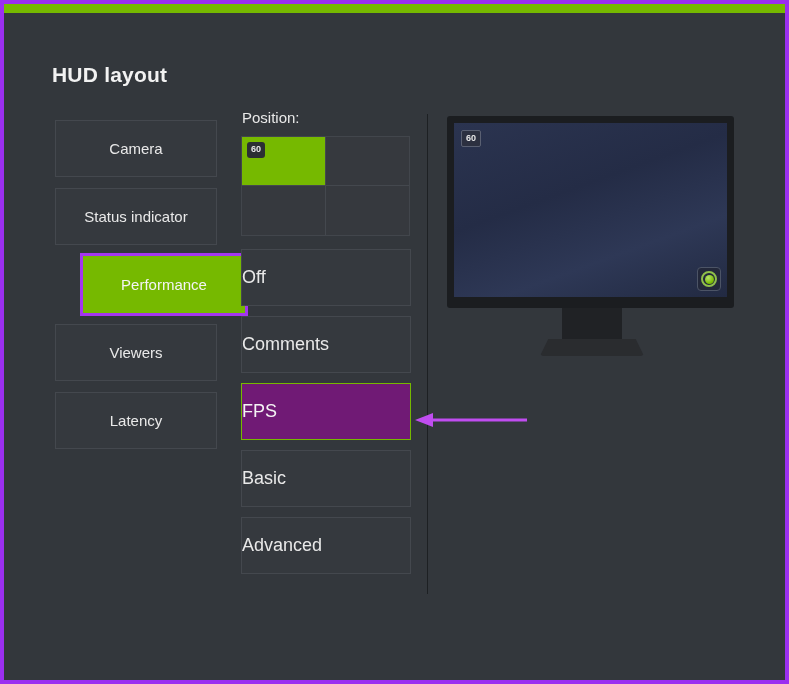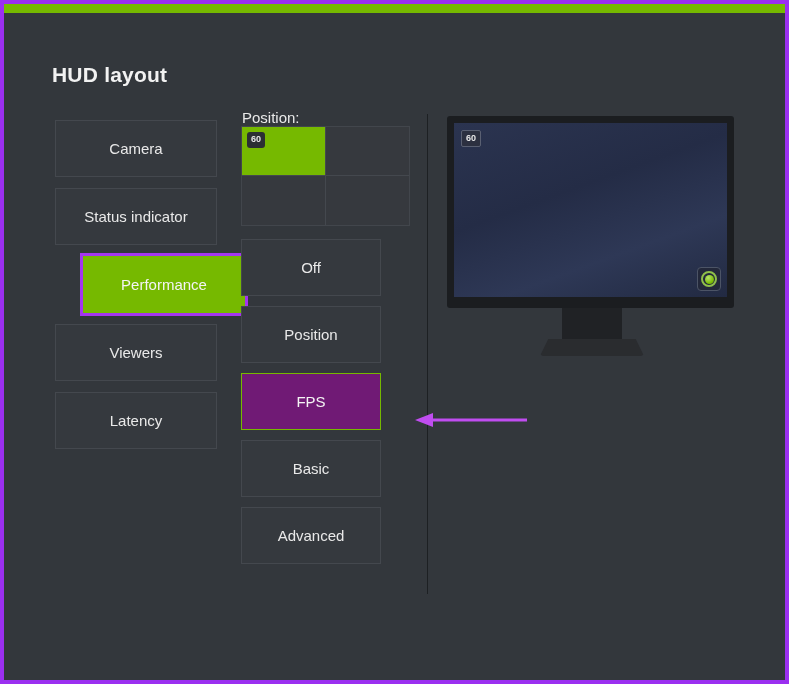--- a/index.html
+++ b/index.html
@@ -87,21 +87,21 @@
   
   #mid-col {
     position: absolute;
     left: 237px;
     top: 96px;
     width: 169px;
   }
   #position-label {
     font-size: 15px;
     color: #e9e9e9;
-    margin-bottom: 0;
+    margin-bottom: 10px;
     padding-left: 1px;
   }
   #position-grid {
     box-sizing: border-box;
     width: 169px;
     height: 100px;
     border: 1px solid #42464c;
     background: #36393e;
     display: grid;
     grid-template-columns: 1fr 1fr;
@@ -125,30 +125,29 @@
     color: #e7e7e7;
     font-size: 9px;
     line-height: 1;
     padding: 3px 4px 4px 4px;
     border-radius: 3px;
     font-weight: bold;
   }
 
   .opt-btn {
     box-sizing: border-box;
-    width: 140px;
+    width: 170px;
     height: 57px;
     margin-bottom: 10px;
     background: #35393e;
     border: 1px solid #44484e;
     color: #e9e9e9;
-    font-size: 15px;
+    font-size: 18px;
     display: flex;
     align-items: center;
-    justify-content: center;
     user-select: none;
   }
   .opt-btn.selected {
     background: #701a75;
     border: 1px solid #76b900;
     color: #f4f4f4;
   }
 
   
   #divider {
@@ -297,21 +296,21 @@
         </div>
         <div class="pos-cell"></div>
         <div class="pos-cell"></div>
         <div class="pos-cell"></div>
       </div>
 
       <div class="opt-btn">
         <span>Off</span>
       </div>
       <div class="opt-btn">
-        <span>Position</span>
+        <span>Comments</span>
       </div>
       <div class="opt-btn selected">
         <span>FPS</span>
       </div>
       <div class="opt-btn">
         <span>Basic</span>
       </div>
       <div class="opt-btn">
         <span>Advanced</span>
       </div>

